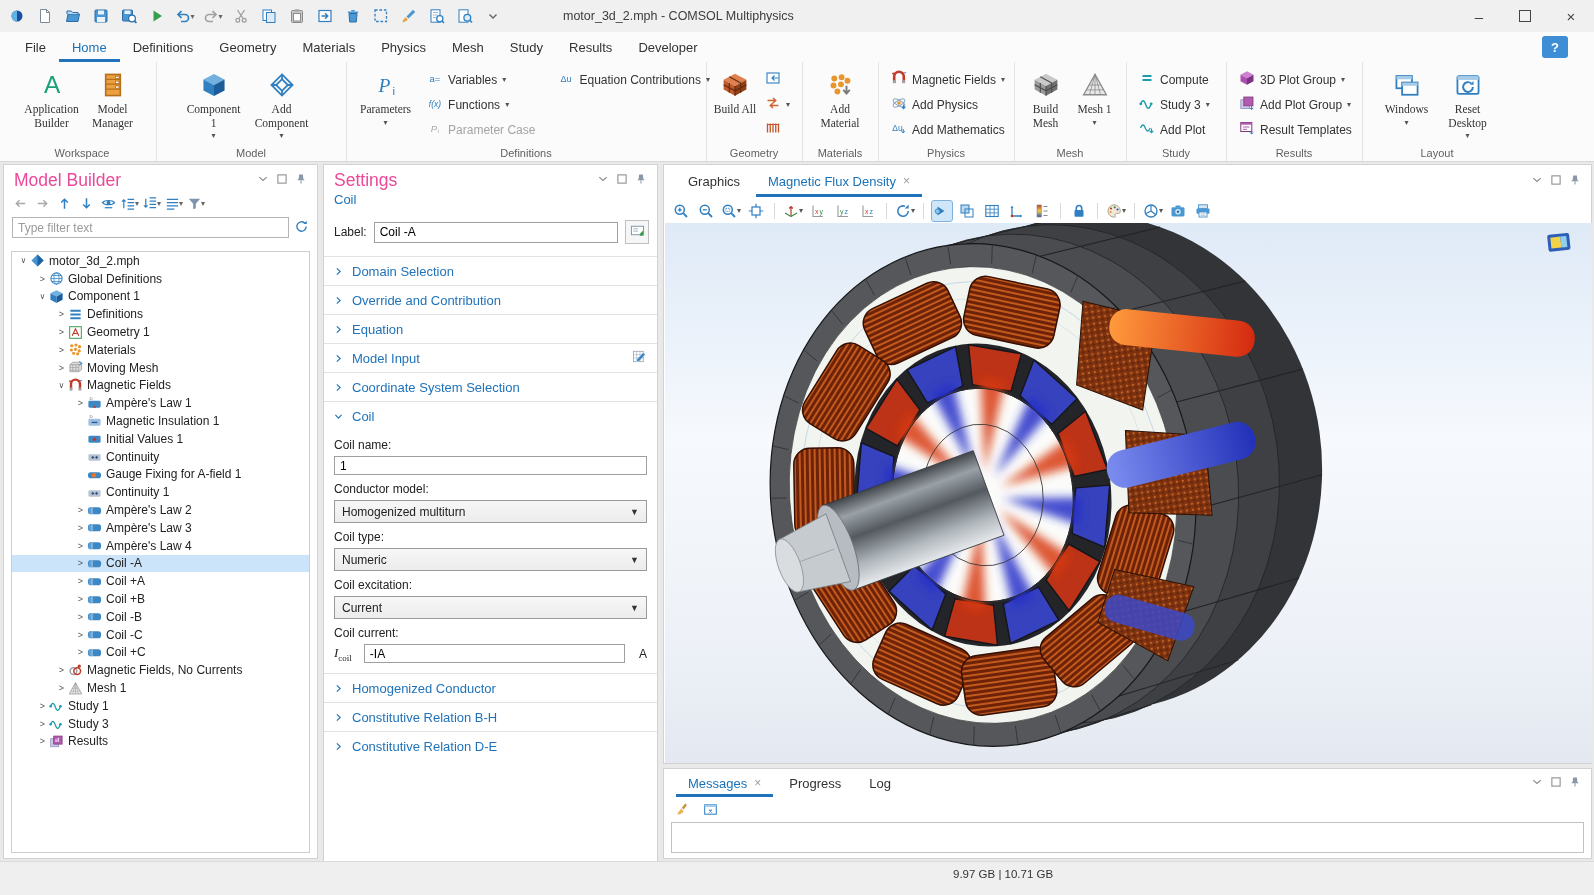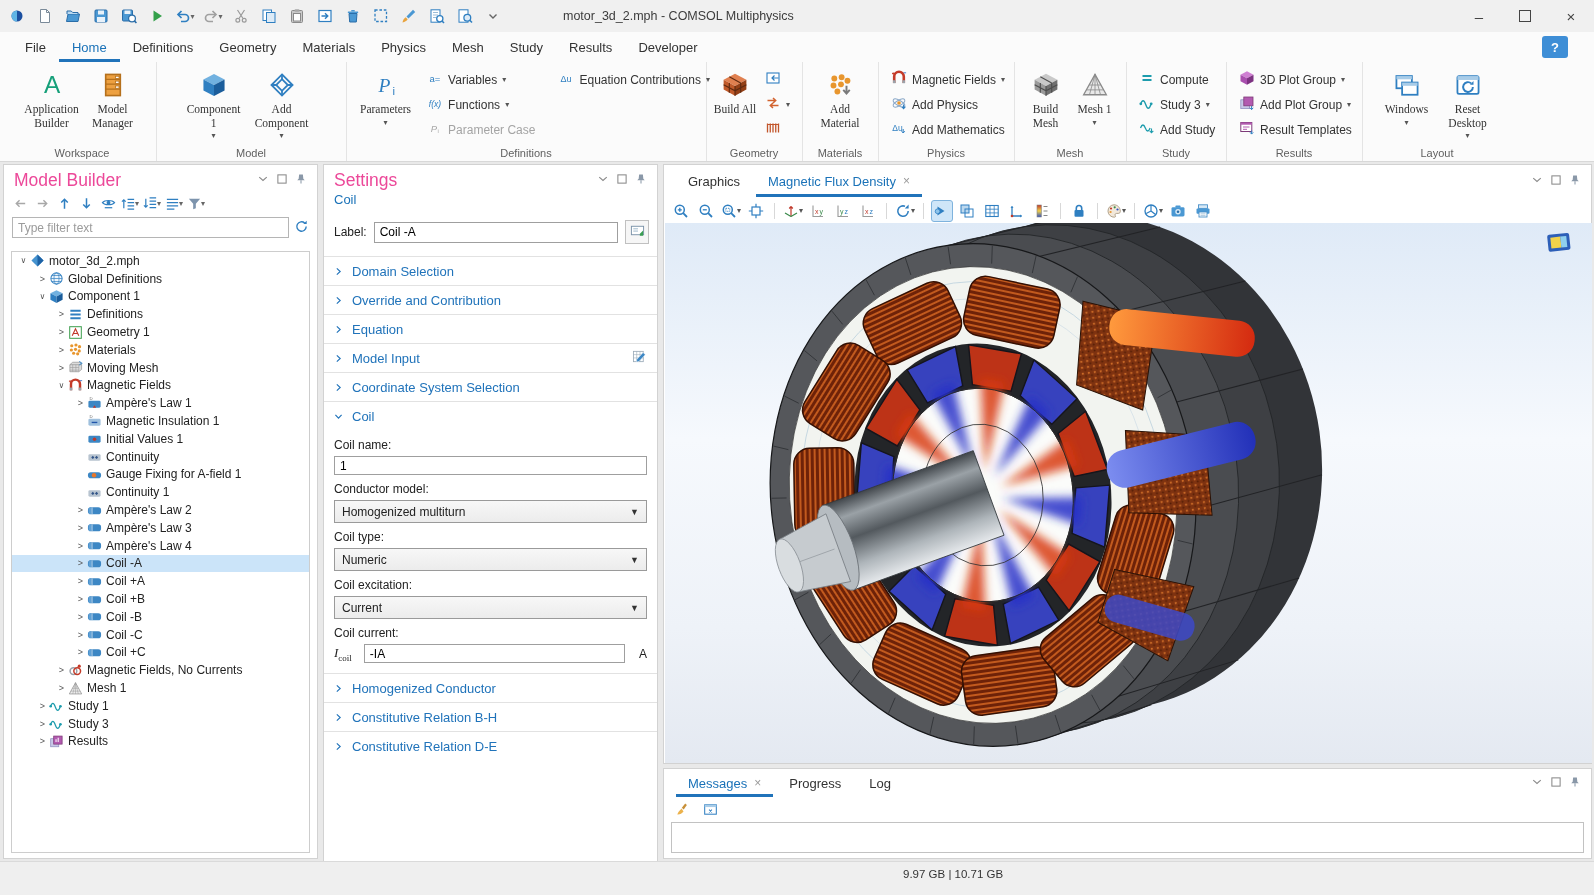--- a/index.html
+++ b/index.html
@@ -81,21 +81,21 @@
   .gsep{width:1px;height:16px;background:#d8d8d8;margin:0 4px;}
   .gbtn{min-width:22px;height:22px;display:flex;align-items:center;justify-content:center;border-radius:3px;box-sizing:border-box;}
   .gbtn.active{background:#cfe6f8;border:1px solid #7fb3dd;}
   .gcaret{font-size:8px;color:#555;}
   .plotwrap{position:absolute;left:1px;right:1px;top:58px;bottom:1px;}
   
   .msgtools{display:flex;gap:7px;padding:2px 9px;align-items:center;}
   .msgbox{position:absolute;left:7px;right:7px;bottom:5px;height:29px;border:1px solid #c2c2c2;background:#fff;}
   
   .statusbar{position:absolute;left:0;right:0;bottom:0;height:33px;background:#efefef;border-top:1px solid #dadada;}
-  .mem{position:absolute;left:903px;top:6px;font-size:11.5px;color:#333;}
+  .mem{position:absolute;left:953px;top:6px;font-size:11.5px;color:#333;}
 </style>
 </head>
 <body>
 
 <div class="win">
 
   <div class="titlebar">
     <div class="qat" id="qat">
         <span class="qbtn">
           <svg width="16" height="16" viewBox="0 0 16 16" xmlns="http://www.w3.org/2000/svg">
@@ -478,21 +478,21 @@
                   <circle cx="12.2" cy="8.8" r="1.4" fill="#1d9cad"></circle>
                 </svg></span>
             <span>Study 3</span>
             <span class="scaret">▾</span>
           </div>
           <div class="smallbtn">
             <span><svg width="16" height="16" viewBox="0 0 16 16" xmlns="http://www.w3.org/2000/svg">
                   <path d="M1.5 8C3 4 4.8 4 6.3 8s3.3 4 4.8 0" fill="none" stroke="#1d9cad" stroke-width="1.3"></path>
                   <path d="M12.5 8.5v4.5M10.7 10.8l1.8 2 1.8-2" fill="none" stroke="#1d9cad" stroke-width="1.1"></path>
                 </svg></span>
-            <span>Add Study</span>
+            <span>Add Plot</span>
           </div>
         </div>
       </div>
       <div class="glabel">Study</div>
     </div>
 
     <div class="rgroup" style="left:1226px;width:136px">
       <div class="gbody" style="justify-content:flex-start;padding-left:8px;">
         <div class="scol">
           <div class="smallbtn">

